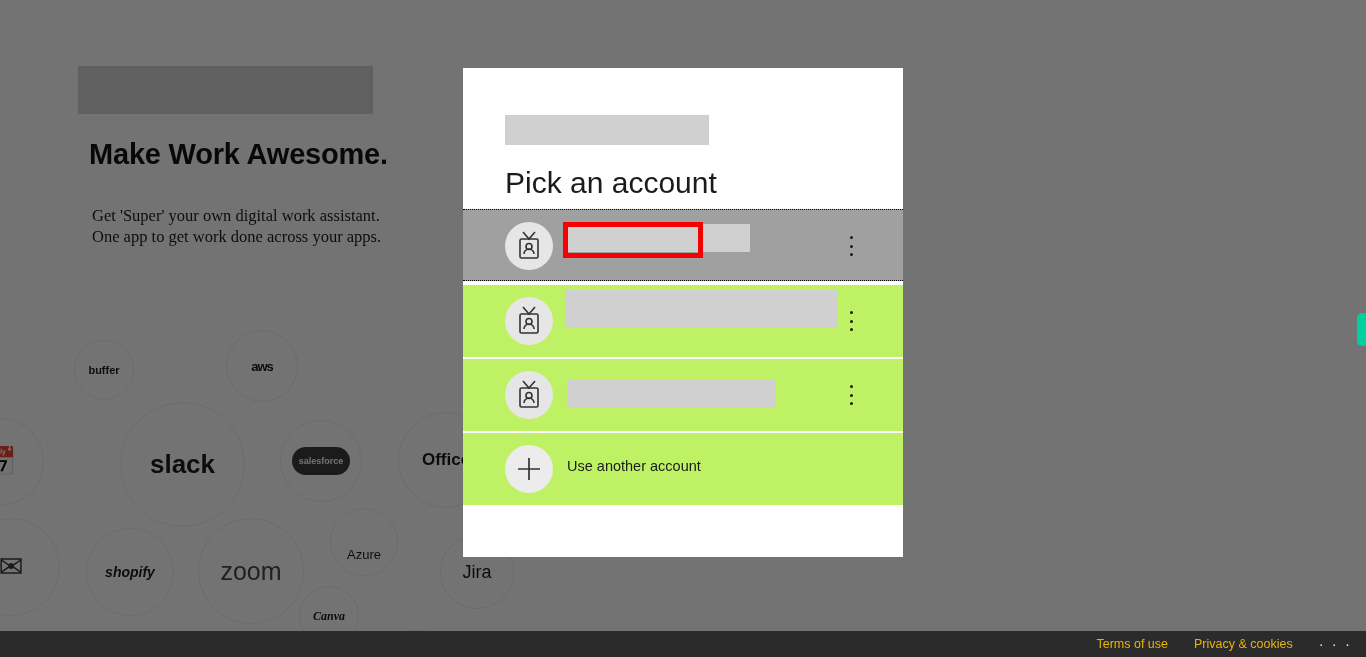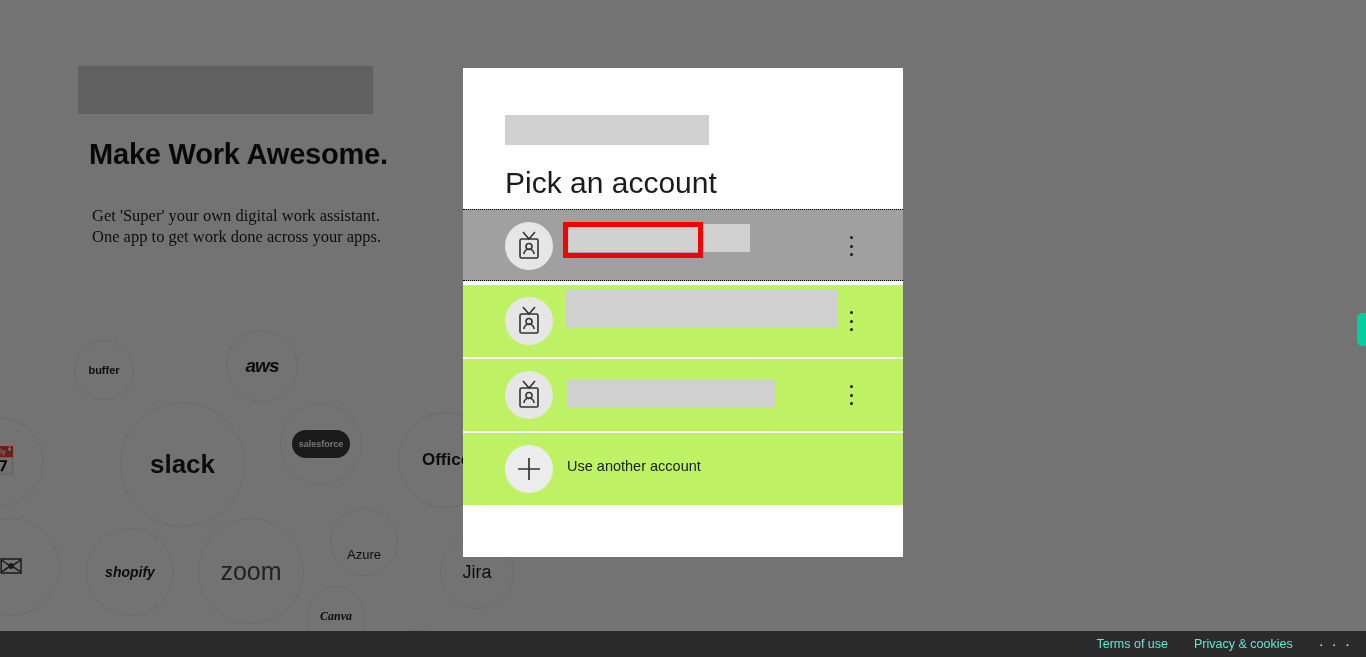--- a/index.html
+++ b/index.html
@@ -99,21 +99,21 @@
     width: 1366px;
     height: 26px;
     background: #2b2b2b;
     display: flex;
     align-items: center;
     justify-content: flex-end;
     padding-right: 14px;
     box-sizing: border-box;
   }
   .footer-link {
-    color: #5eead4;
+    color: #eab308;
     font-size: 12.5px;
     margin-left: 26px;
     text-decoration: none;
     white-space: nowrap;
   }
   .footer-ellipsis {
     color: #e8e8e8;
     font-size: 15px;
     margin-left: 26px;
     letter-spacing: 2px;
@@ -295,32 +295,32 @@
       <div>One app to get work done across your apps.</div>
     </div>
 
     <div class="logo-cloud">
 
       <div class="logo-bubble" style="left:74px; top:40px; width:60px; height:60px;">
         <span class="lbl" style="font-size:11px;">buffer</span>
       </div>
 
       <div class="logo-bubble" style="left:226px; top:30px; width:72px; height:72px;">
-        <span class="lbl" style="font-size:19px; letter-spacing:-1px;font-style:italic;">aws</span>
+        <span class="lbl" style="font-size:13px; letter-spacing:-1px;">aws</span>
       </div>
 
       <div class="logo-bubble" style="left:-44px; top:118px; width:88px; height:88px;">
         <span style="font-size:28px; line-height:1; color:#3a3a3a;">📅</span>
       </div>
 
       <div class="logo-bubble" style="left:120px; top:102px; width:125px; height:125px;">
         <span class="lbl" style="font-size:26px;">slack</span>
       </div>
 
-      <div class="logo-bubble" style="left:280px; top:103px; width:82px; height:82px;">
+      <div class="logo-bubble" style="left:280px; top:120px; width:82px; height:82px;">
         <span class="lbl" style="font-size:9px; background:#3c3c3c; color:#ffffff; padding:9px 7px; border-radius:18px;">salesforce</span>
       </div>
 
       <div class="logo-bubble" style="left:398px; top:112px; width:96px; height:96px;">
         <span class="lbl" style="font-size:17px;">Office</span>
       </div>
 
       <div class="logo-bubble" style="left:-38px; top:218px; width:98px; height:98px;">
         <span style="font-size:30px; line-height:1; color:#3a3a3a;">✉</span>
       </div>
@@ -334,21 +334,21 @@
       </div>
 
       <div class="logo-bubble" style="left:330px; top:208px; width:68px; height:68px;">
         <span class="lbl" style="font-size:13px; font-weight:normal;margin-top:24px;">Azure</span>
       </div>
 
       <div class="logo-bubble" style="left:440px; top:235px; width:74px; height:74px;">
         <span class="lbl" style="font-size:18px; font-weight:normal;">Jira</span>
       </div>
 
-      <div class="logo-bubble" style="left:306px; top:286px; width:60px; height:60px;">
+      <div class="logo-bubble" style="left:299px; top:286px; width:60px; height:60px;">
         <span class="lbl" style="font-size:12px; font-style:italic; font-family:'Liberation Serif', serif;">Canva</span>
       </div>
 
       <div class="logo-bubble" style="left:378px; top:330px; width:80px; height:80px;">
         
       </div>
 
     </div>
   </div>
 

